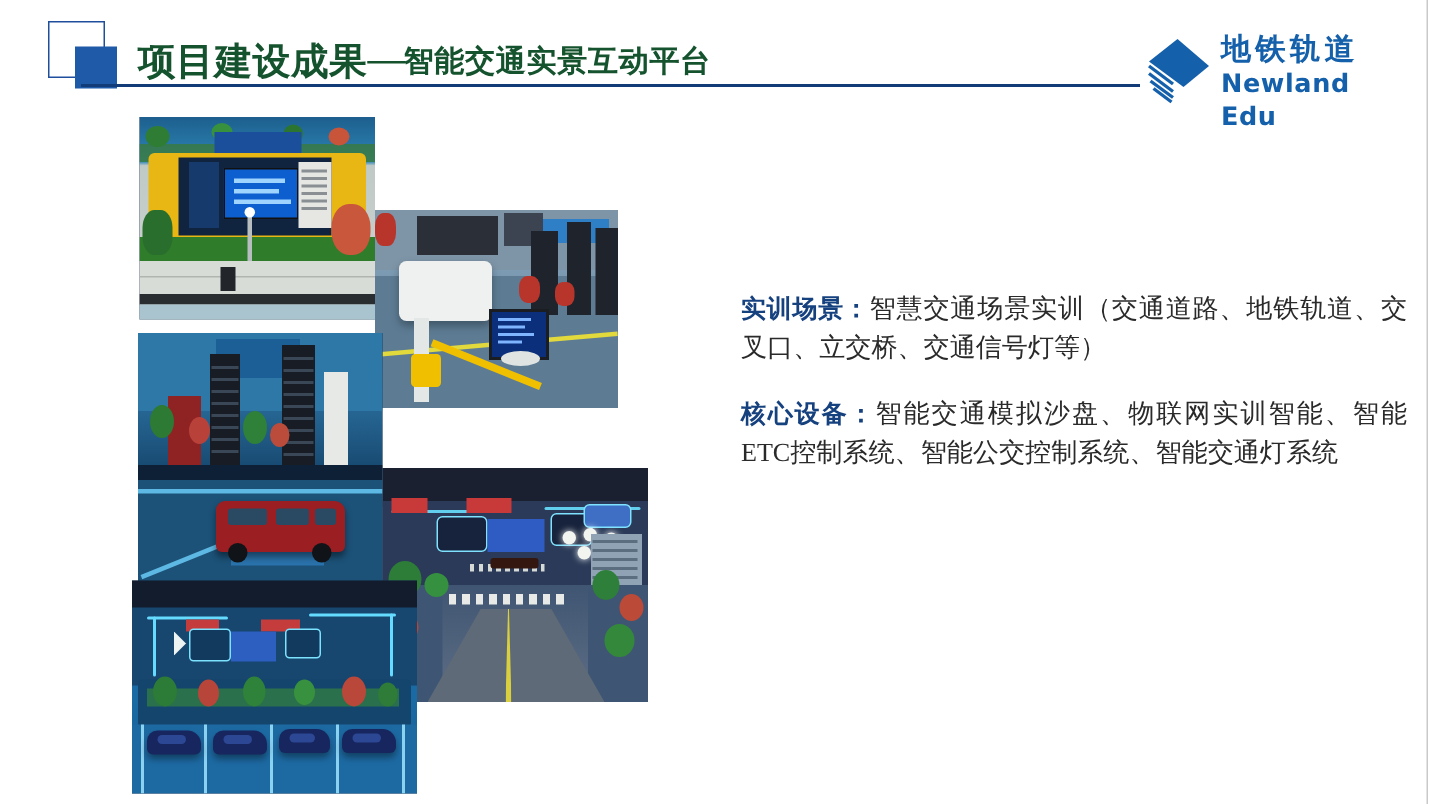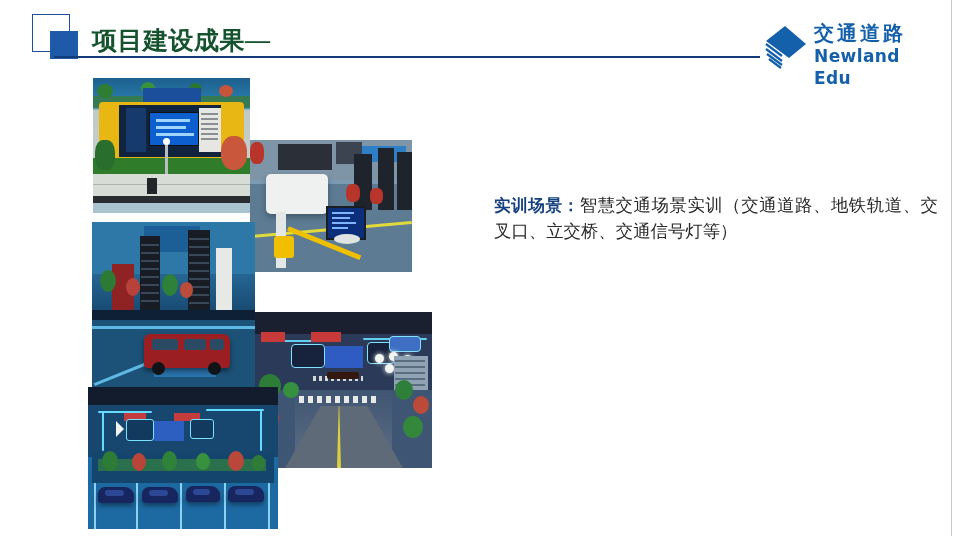--- a/index.html
+++ b/index.html
@@ -156,34 +156,35 @@
 
 <div class="slide">
 
   <div class="deco-outline"></div>
   <div class="deco-fill"></div>
   <div class="title-rule"></div>
 
   <div class="title">
     <span class="t-main">项目建设成果</span>
       <span class="t-dash">—</span>
+      <span class="t-sub">智能交通实景互动平台</span>
   </div>
 
   <div class="logo">
     <svg class="logo-mark" viewBox="0 0 46 46">
       <polygon points="23,2 44,20 27,34 4,17" fill="#1560ab"></polygon>
       <g stroke="#1560ab" stroke-width="2.2">
         <line x1="4" y1="20" x2="20" y2="32"></line>
         <line x1="4" y1="25" x2="20" y2="37"></line>
         <line x1="5" y1="30" x2="20" y2="41"></line>
         <line x1="7" y1="35" x2="19" y2="44"></line>
       </g>
     </svg>
     <div class="logo-txt">
-      <div class="logo-cn">交通道路</div>
+      <div class="logo-cn">地铁轨道</div>
       <div class="logo-en">Newland Edu</div>
     </div>
   </div>
 
   <div class="photo ph1">
     <div class="p1-sky"></div>
     <div class="p1-grass"></div>
     <div class="tree" style="left:4px;top:6px;width:16px;height:14px;background:#2f7d35;"></div>
     <div class="tree" style="left:48px;top:4px;width:14px;height:12px;background:#37913d;"></div>
     <div class="tree" style="left:96px;top:5px;width:13px;height:12px;background:#2c7531;"></div>
@@ -366,16 +367,17 @@
     <div class="p5-car" style="left:140px;top:99px;width:36px;">
         <b></b>
       </div>
   </div>
 
 
   <div class="body-col">
 
     <p class="para p2"><span class="lbl">实训场景：</span><span>智慧交通场景实训（交通道路、地铁轨道、交叉口、立交桥、交通信号灯等）</span></p>
 
+    <p class="para p3"><span class="lbl">核心设备：</span><span>智能交通模拟沙盘、物联网实训智能、智能ETC控制系统、智能公交控制系统、智能交通灯系统</span></p>
   </div>
 
   <div class="right-border"></div>
 </div>
 
 </body></html>

